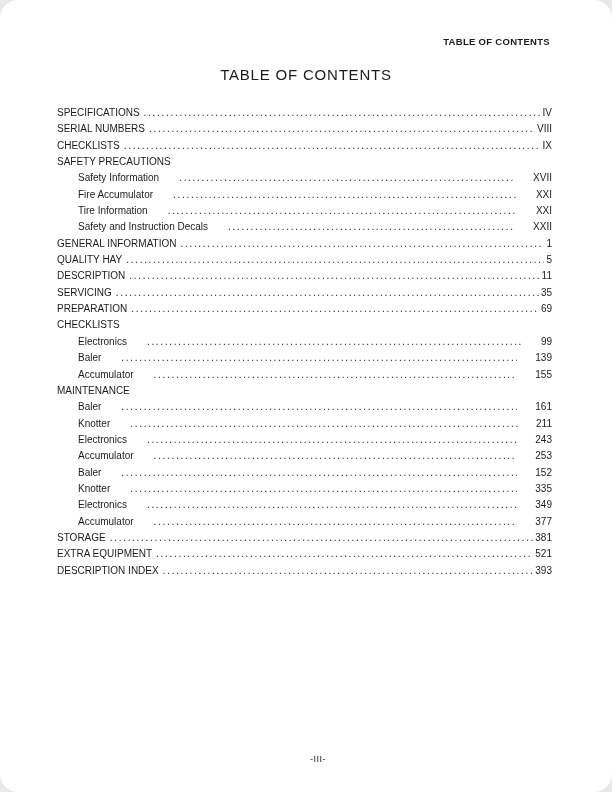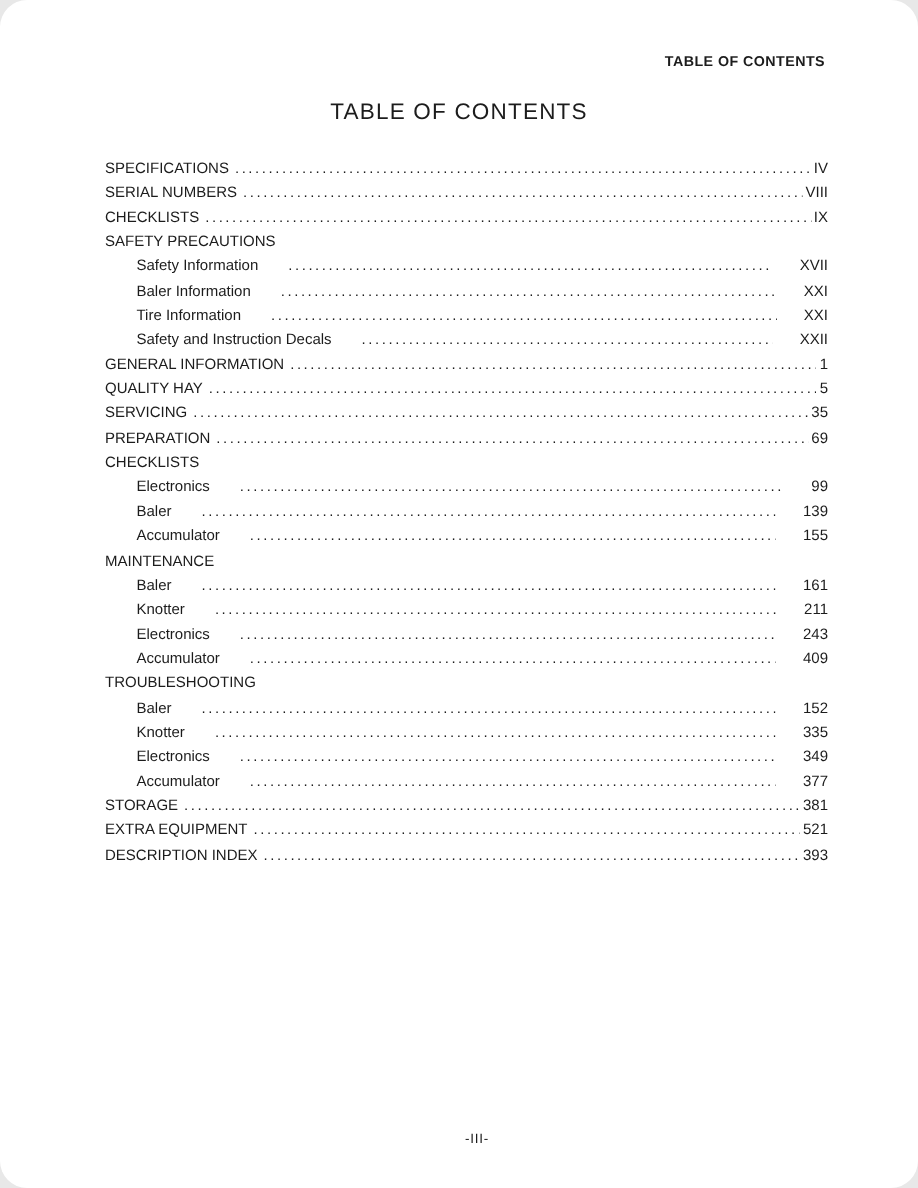--- a/index.html
+++ b/index.html
@@ -33,21 +33,21 @@
     width: 100%;
     margin: 0;
     text-align: center;
     font-size: 15px;
     font-weight: 400;
     letter-spacing: 0.8px;
   }
   .toc {
     position: absolute;
     top: 105px;
-    left: 70px;
+    left: 57px;
     right: 60px;
   }
   .toc-row {
     display: flex;
     align-items: baseline;
     height: 16.35px;
     font-size: 10px;
     line-height: 16.35px;
   }
   .toc-row.indent-1 {
@@ -110,21 +110,21 @@
       </div>
       <div class="toc-row indent-0">
         <span class="toc-label">SAFETY PRECAUTIONS</span>
       </div>
       <div class="toc-row indent-1">
         <span class="toc-label">Safety Information</span>
         <span class="toc-dots"></span>
         <span class="toc-page">XVII</span>
       </div>
       <div class="toc-row indent-1">
-        <span class="toc-label">Baler Information</span>
+        <span class="toc-label">Fire Accumulator</span>
         <span class="toc-dots"></span>
         <span class="toc-page">XXI</span>
       </div>
       <div class="toc-row indent-1">
         <span class="toc-label">Tire Information</span>
         <span class="toc-dots"></span>
         <span class="toc-page">XXI</span>
       </div>
       <div class="toc-row indent-1">
         <span class="toc-label">Safety and Instruction Decals</span>
@@ -135,20 +135,25 @@
         <span class="toc-label">GENERAL INFORMATION</span>
         <span class="toc-dots"></span>
         <span class="toc-page">1</span>
       </div>
       <div class="toc-row indent-0">
         <span class="toc-label">QUALITY HAY</span>
         <span class="toc-dots"></span>
         <span class="toc-page">5</span>
       </div>
       <div class="toc-row indent-0">
+        <span class="toc-label">DESCRIPTION</span>
+        <span class="toc-dots"></span>
+        <span class="toc-page">11</span>
+      </div>
+      <div class="toc-row indent-0">
         <span class="toc-label">SERVICING</span>
         <span class="toc-dots"></span>
         <span class="toc-page">35</span>
       </div>
       <div class="toc-row indent-0">
         <span class="toc-label">PREPARATION</span>
         <span class="toc-dots"></span>
         <span class="toc-page">69</span>
       </div>
       <div class="toc-row indent-0">
@@ -183,24 +188,21 @@
         <span class="toc-page">211</span>
       </div>
       <div class="toc-row indent-1">
         <span class="toc-label">Electronics</span>
         <span class="toc-dots"></span>
         <span class="toc-page">243</span>
       </div>
       <div class="toc-row indent-1">
         <span class="toc-label">Accumulator</span>
         <span class="toc-dots"></span>
-        <span class="toc-page">409</span>
-      </div>
-      <div class="toc-row indent-0">
-        <span class="toc-label">TROUBLESHOOTING</span>
+        <span class="toc-page">253</span>
       </div>
       <div class="toc-row indent-1">
         <span class="toc-label">Baler</span>
         <span class="toc-dots"></span>
         <span class="toc-page">152</span>
       </div>
       <div class="toc-row indent-1">
         <span class="toc-label">Knotter</span>
         <span class="toc-dots"></span>
         <span class="toc-page">335</span>

